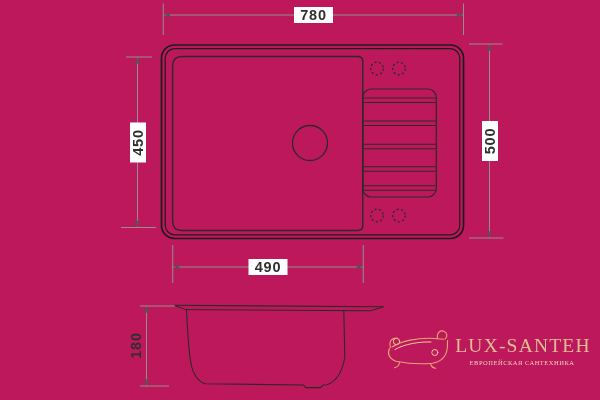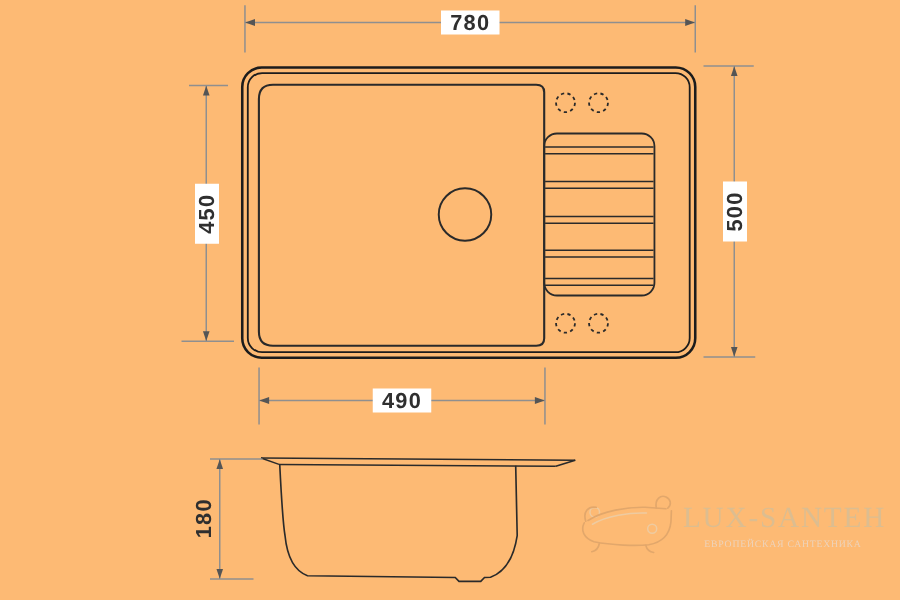--- a/index.html
+++ b/index.html
@@ -1,19 +1,19 @@
 <!DOCTYPE html>
 <html><head>
 <meta charset="utf-8">
 <style>
   html,body{margin:0;padding:0;background:#ffffff;}
   .canvas{
     position:relative;
     width:600px;height:400px;
-    background:#fdba74;
+    background:#be185d;
     overflow:hidden;
     font-family:"Liberation Sans", sans-serif;
   }
   svg{display:block;}
   .outline{stroke:#1c1c1c;fill:none;}
   .thin{stroke:#2a2a2a;fill:none;}
   .dimline{stroke:#8f8f8f;stroke-width:1;fill:none;}
   .arrow{fill:#555555;stroke:none;}
   .dim-text{
     font-family:"Liberation Sans", sans-serif;

